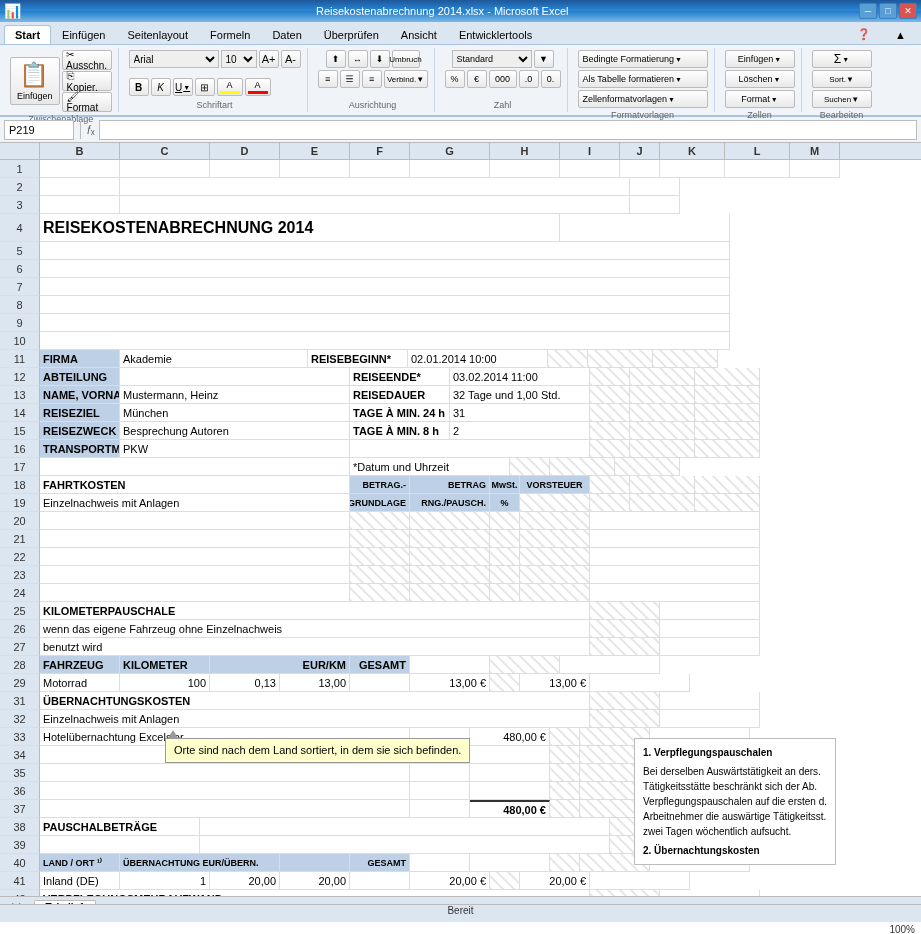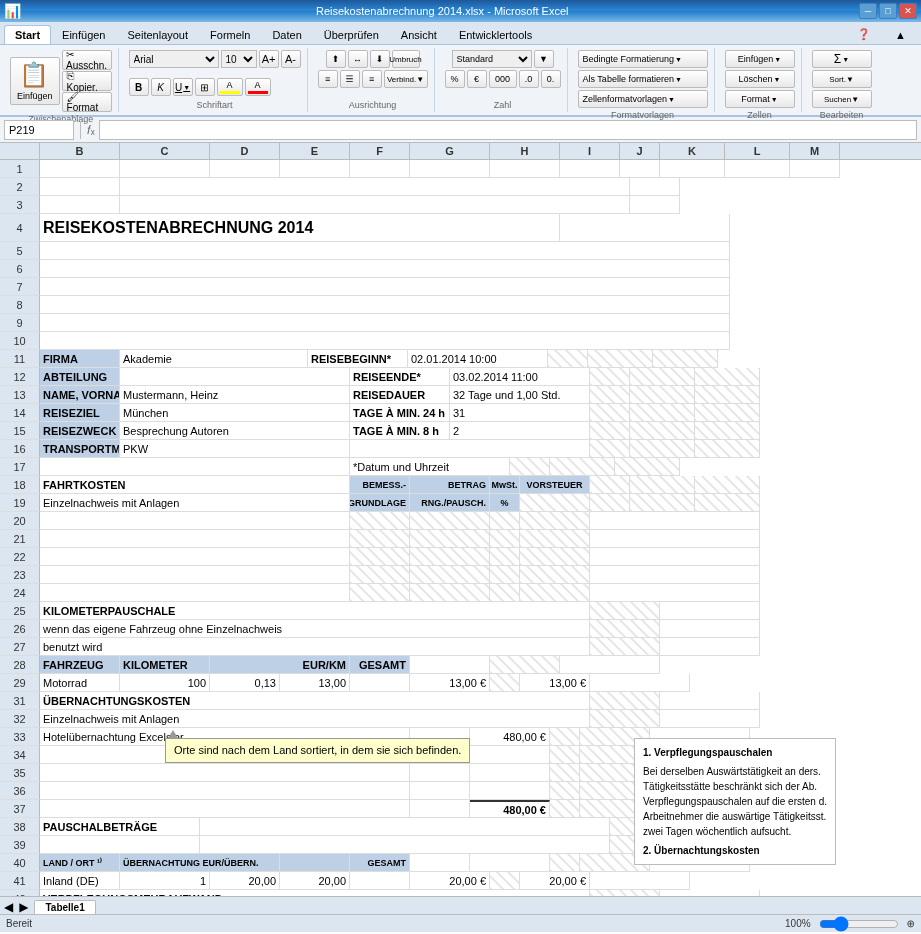--- a/index.html
+++ b/index.html
@@ -599,21 +599,21 @@
         <div class="cell" style="width:310px;"></div>
         <div class="cell" style="width:160px;">*Datum und Uhrzeit</div>
         <div class="cell stripe" style="width:40px;"></div>
         <div class="cell stripe" style="width:65px;"></div>
         <div class="cell stripe" style="width:65px;"></div>
       </div>
 
       <div class="sheet-row">
         <div class="row-header">18</div>
         <div class="cell bold" style="width:310px;">FAHRTKOSTEN</div>
-        <div class="cell header-cell bold right-align" style="width:60px; font-size:9px;">BEMESS.-</div>
+        <div class="cell header-cell bold right-align" style="width:60px; font-size:9px;">BETRAG.-</div>
         <div class="cell header-cell bold right-align" style="width:80px; font-size:9px;">BETRAG</div>
         <div class="cell header-cell bold center-align" style="width:30px; font-size:9px;">MwSt.</div>
         <div class="cell header-cell bold center-align" style="width:70px; font-size:9px;">VORSTEUER</div>
         <div class="cell stripe" style="width:40px;"></div>
         <div class="cell stripe" style="width:65px;"></div>
         <div class="cell stripe" style="width:65px;"></div>
       </div>
 
       <div class="sheet-row">
         <div class="row-header">19</div>
@@ -850,20 +850,20 @@
     <div>zwei Tagen wöchentlich aufsucht.</div>
     <div style="margin-top:4px; font-weight:bold;">2. Übernachtungskosten</div>
   </div>
 
   <div class="sheet-tabs" style="position:absolute; bottom:18px; left:0; right:0;">
     <div style="font-size:12px; cursor:pointer; margin-right:4px;">◀</div>
     <div style="font-size:12px; cursor:pointer; margin-right:4px;">▶</div>
     <div class="sheet-tab active">Tabelle1</div>
   </div>
 
-  <div class="status-bar" style="position:absolute; bottom:2px; left:0; right:0;">
+  <div class="status-bar" style="position:absolute; bottom:12px; left:0; right:0;flex-direction:column;">
     <span>Bereit</span>
     <span style="margin-left:auto;">100%</span>
     <input type="range" min="10" max="400" value="100" style="width: 80px;">
     <span>⊕</span>
   </div>
 
 </div>
 
 </body></html>

